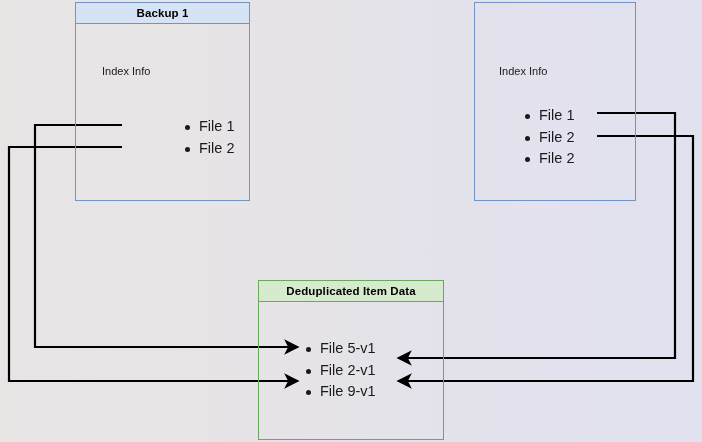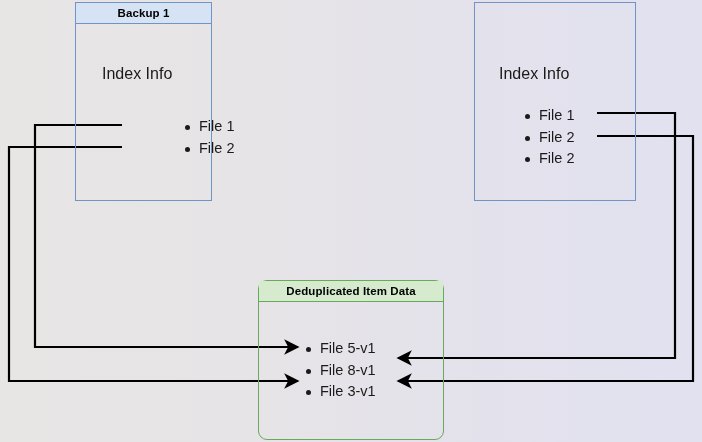--- a/index.html
+++ b/index.html
@@ -65,21 +65,21 @@
   }
   .node-body {
     position: absolute;
     left: 0;
     top: 21px;
     right: 0;
     bottom: 0;
   }
   .index-label {
     position: absolute;
-    font-size: 16px;
+    font-size: 11px;
     color: #1a1a1a;
     white-space: nowrap;
   }
   .bullet-list {
     position: absolute;
     list-style: none;
     margin: 0;
     padding: 0;
   }
   .bullet-list li {
@@ -115,21 +115,21 @@
 
     <path d="M 122 125 L 35 125 L 35 347 L 298 347" fill="none" stroke="#000000" stroke-width="2.2" marker-end="url(#arrow-right)"></path>
 
     <path d="M 122 147 L 9 147 L 9 381 L 298 381" fill="none" stroke="#000000" stroke-width="2.2" marker-end="url(#arrow-right)"></path>
 
     <path d="M 597 113 L 675 113 L 675 358 L 398 358" fill="none" stroke="#000000" stroke-width="2.2" marker-end="url(#arrow-right)"></path>
 
     <path d="M 597 136 L 693 136 L 693 381 L 398 381" fill="none" stroke="#000000" stroke-width="2.2" marker-end="url(#arrow-right)"></path>
   </svg>
 
-  <div class="node node-blue" style="left:75px; top:2px; width:137px; height:199px;">
+  <div class="node node-blue" style="left:75px; top:2px; width:175px; height:199px;">
     <div class="node-header">Backup 1</div>
     <div class="node-body">
       <div class="index-label" style="left:26px; top:41px;">Index Info</div>
       <ul class="bullet-list" style="left:107px; top:92px;">
         <li>File 1</li>
         <li>File 2</li>
       </ul>
     </div>
   </div>
 
@@ -137,24 +137,24 @@
     <div class="node-body">
       <div class="index-label" style="left:24px; top:41px;">Index Info</div>
       <ul class="bullet-list" style="left:48px; top:81px;">
         <li>File 1</li>
         <li>File 2</li>
         <li>File 2</li>
       </ul>
     </div>
   </div>
 
-  <div class="node node-green" style="left:258px; top:280px; width:186px; height:160px;border-radius:9px;">
+  <div class="node node-green" style="left:258px; top:280px; width:186px; height:160px;">
     <div class="node-header">Deduplicated Item Data</div>
     <div class="node-body">
       <ul class="bullet-list" style="left:45px; top:36px;">
         <li>File 5-v1</li>
-        <li>File 8-v1</li>
-        <li>File 3-v1</li>
+        <li>File 2-v1</li>
+        <li>File 9-v1</li>
       </ul>
     </div>
   </div>
 
 </div>
 
 </body></html>

